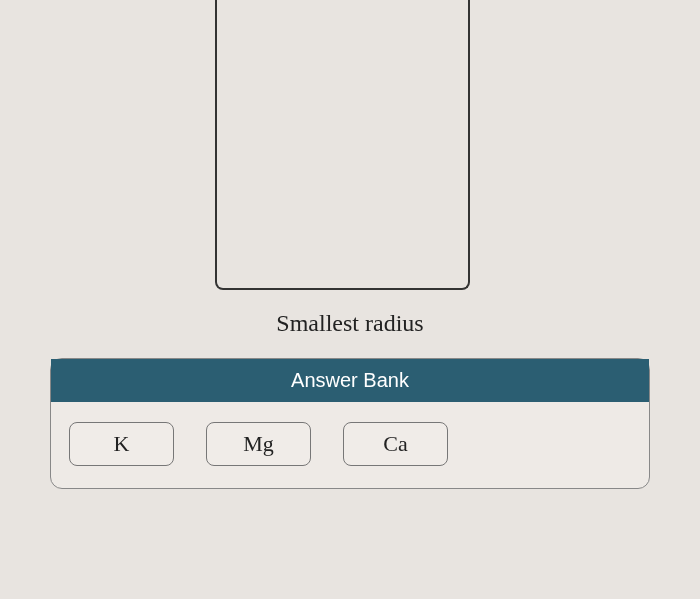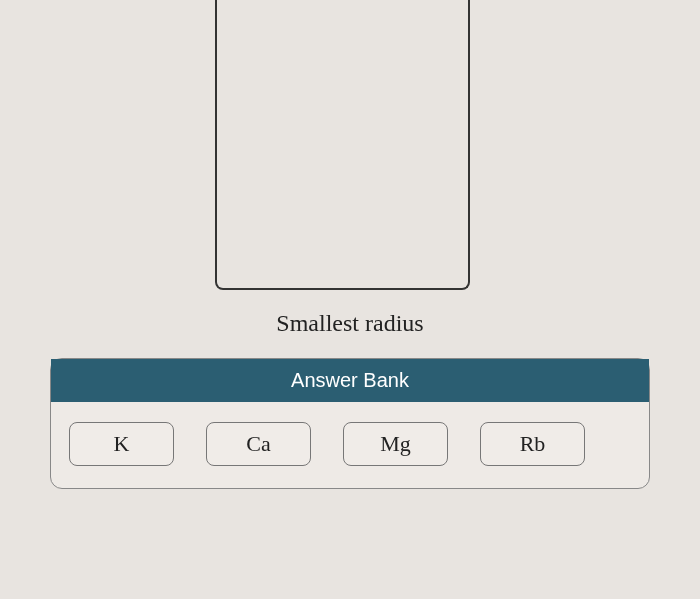--- a/index.html
+++ b/index.html
@@ -79,17 +79,16 @@
 <body>
 
 <div class="drop-zone"></div>
 
 <div class="label-text">Smallest radius</div>
 
 <div class="answer-bank">
   <div class="answer-bank-header">Answer Bank</div>
   <div class="answer-bank-body">
     <div class="answer-chip">K</div>
+    <div class="answer-chip">Mg</div>
     <div class="answer-chip">Ca</div>
-    <div class="answer-chip">Mg</div>
-    <div class="answer-chip">Rb</div>
   </div>
 </div>
 
 </body></html>

